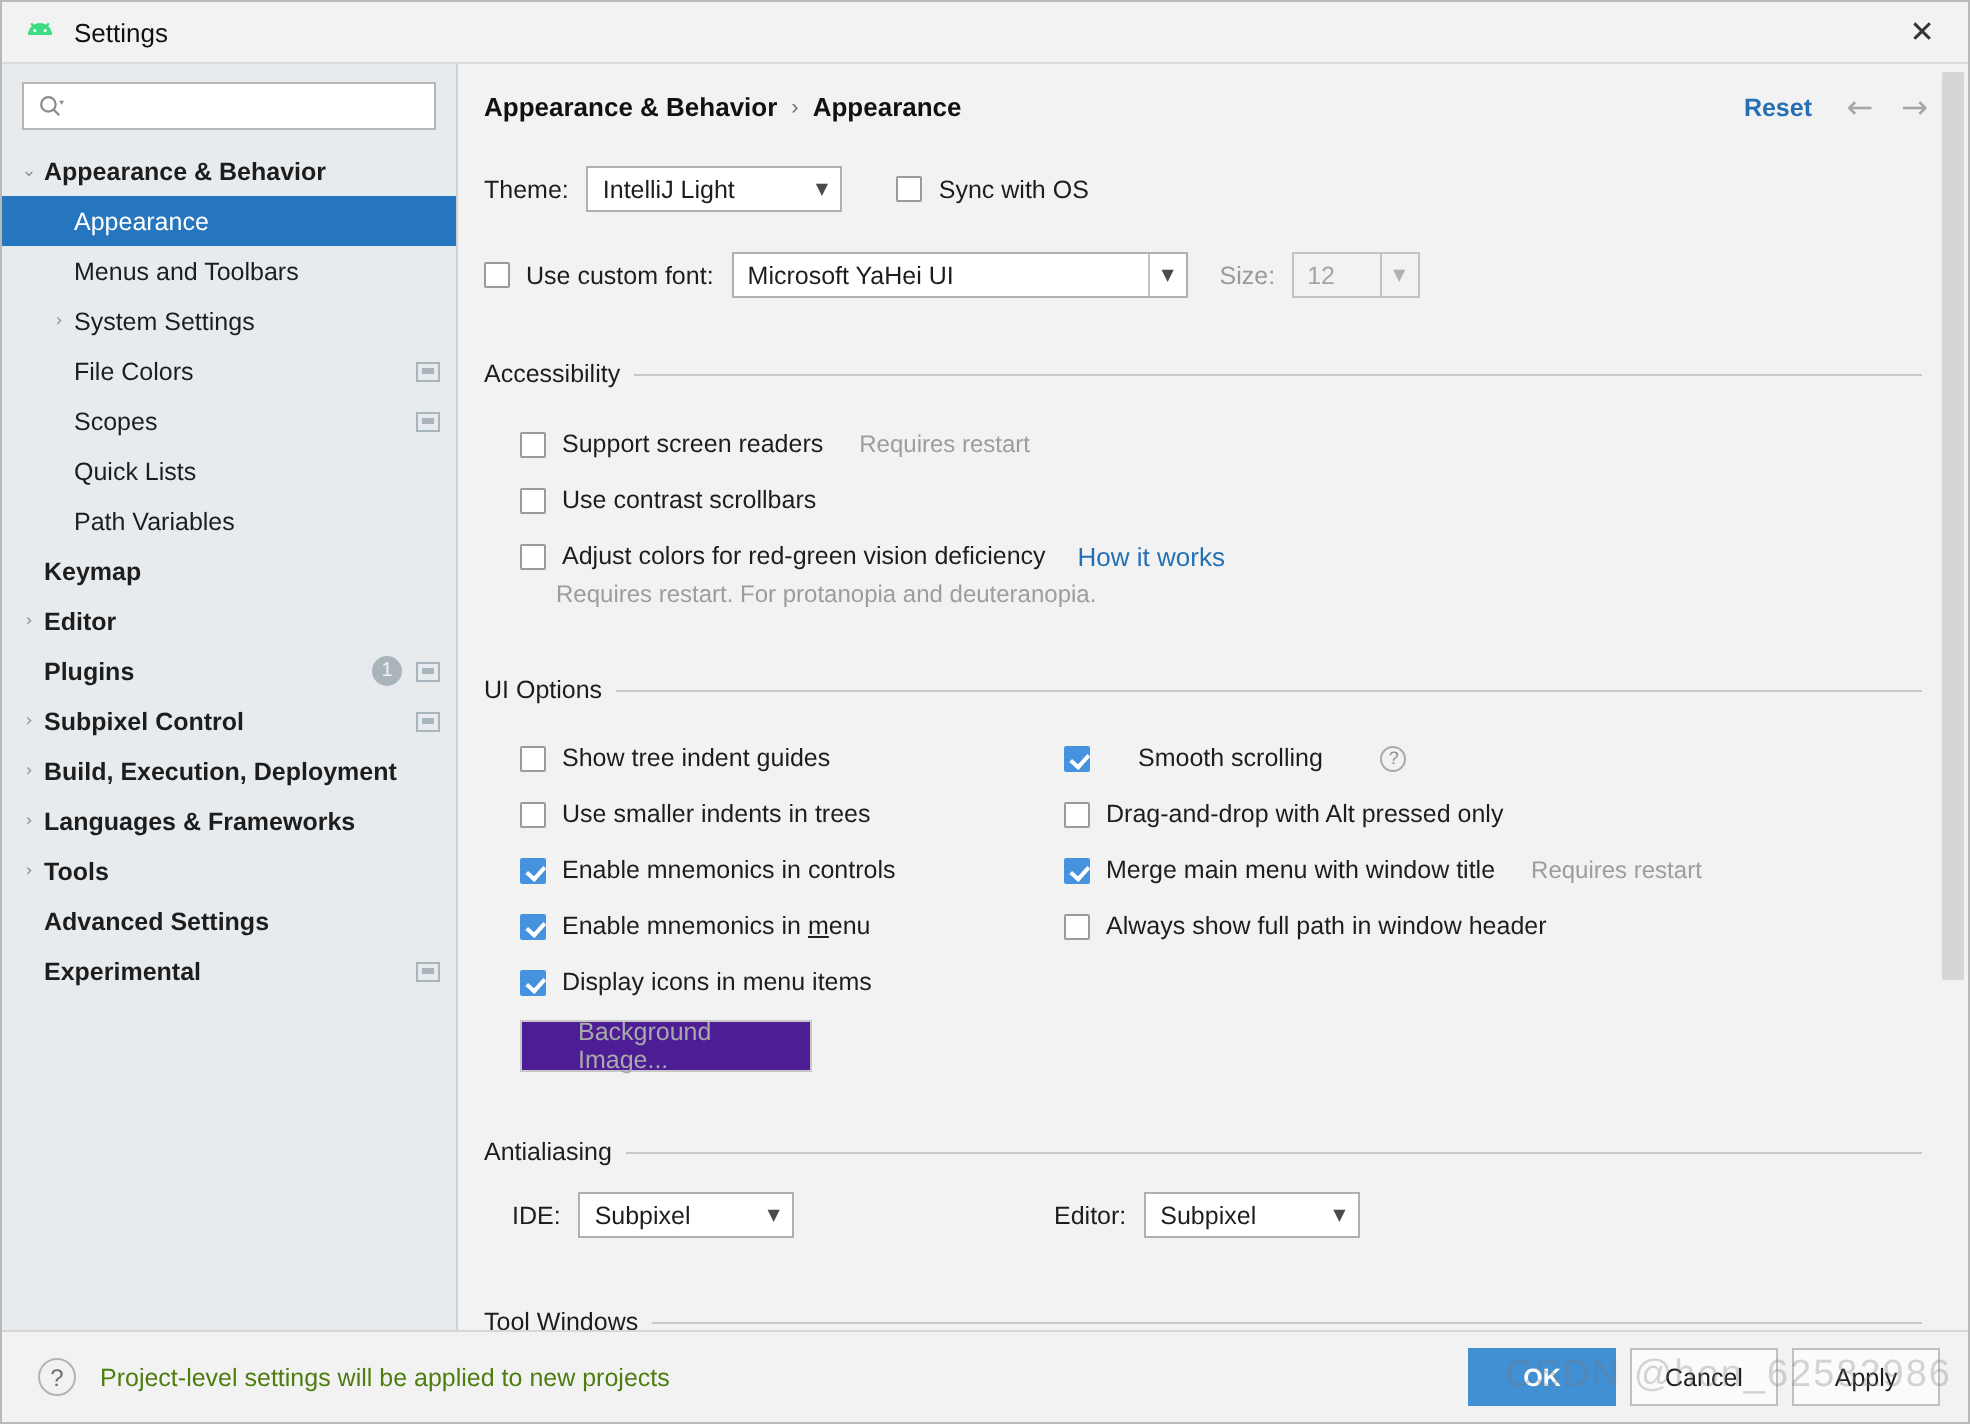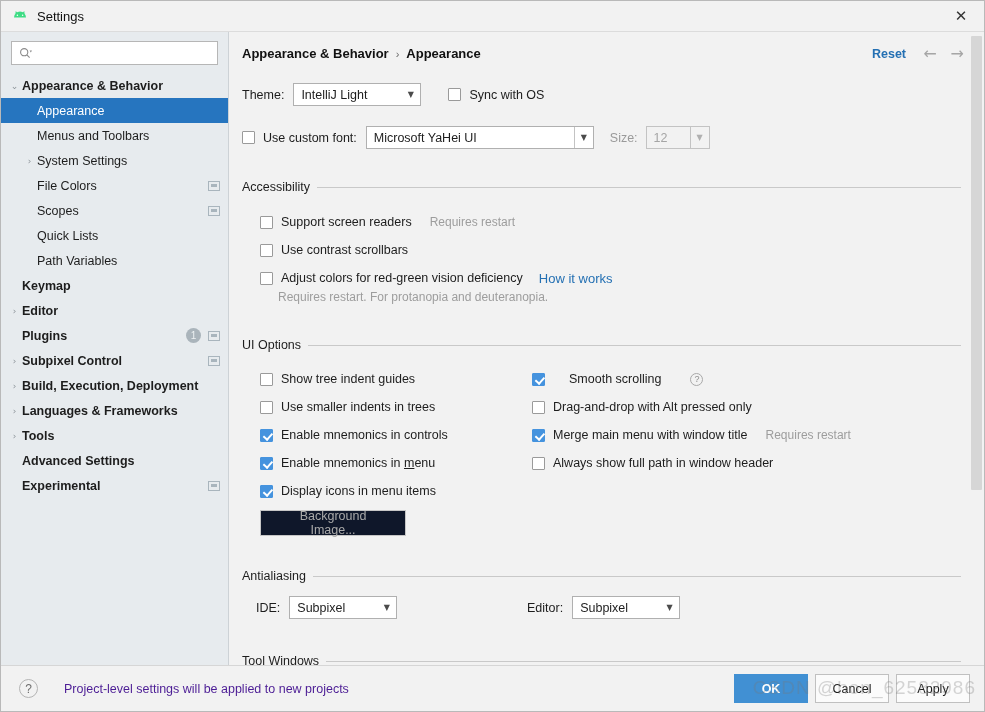--- a/index.html
+++ b/index.html
@@ -168,23 +168,23 @@
   .mnem { text-decoration: underline; }
 
   .qmark {
     width: 13px; height: 13px; border-radius: 50%;
     border: 1px solid #a9a9a9; color: #8e8e8e;
     font-size: 9px; display: inline-flex; align-items: center; justify-content: center;
     font-family: "Liberation Sans", sans-serif;
   }
 
   .btn-disabled {
-    height: 26px; padding: 0 28px; background: #0f172a;
+    height: 26px; padding: 0 28px; background: #4c1d95;
     border: 1px solid #c6c6c6; color: #a9a9a9; font-size: 12.5px;
-    display: flex; align-items: center; justify-content: center; text-align: center;
+    display: flex; align-items: center; justify-content: center;
   }
 
   
   .vscroll {
     position: absolute; right: 0; top: 0; width: 15px; height: 634px;
     background: #f2f2f2;
   }
   .vthumb {
     position: absolute; right: 2px; top: 4px;
     width: 11px; height: 454px; background: #d6d6d6; border-radius: 1px;
@@ -197,21 +197,21 @@
     background: #f2f2f2;
     border-top: 1px solid #d6d6d6;
     display: flex; align-items: center;
   }
   .help-circ {
     width: 19px; height: 19px; border-radius: 50%;
     border: 1px solid #b4b4b4; color: #6e6e6e;
     font-size: 12px; display: flex; align-items: center; justify-content: center;
     margin-left: 18px;
   }
-  .foot-note { margin-left: 26px; font-size: 12.5px; color: #4c1d95; }
+  .foot-note { margin-left: 12px; font-size: 12.5px; color: #4d7c0f; }
   .foot-btns {
     position: absolute; right: 14px; display: flex; gap: 7px;
   }
   .btn {
     height: 29px; min-width: 74px; padding: 0 12px;
     display: flex; align-items: center; justify-content: center;
     font-size: 12.5px; border: 1px solid #c0c0c0; background: #fbfbfb;
     color: #1d1d1d;
   }
   .btn.primary {

